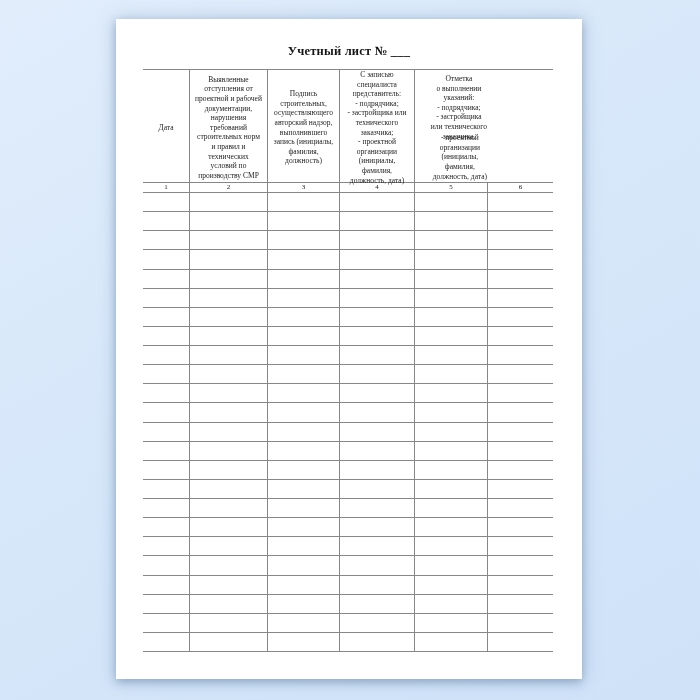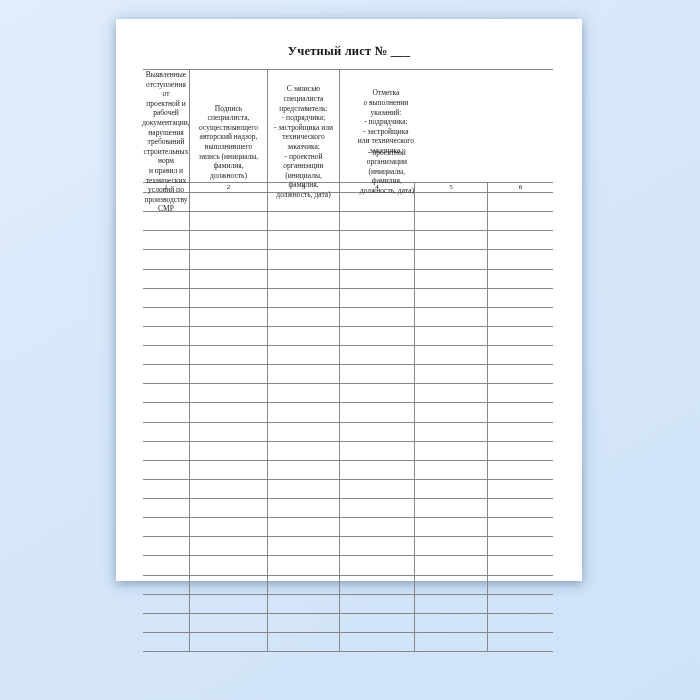--- a/index.html
+++ b/index.html
@@ -14,21 +14,21 @@
     width: 700px;
     height: 700px;
     background: linear-gradient(150deg, #e1edfb 0%, #d8e8fa 40%, #cfe2f8 100%);
     overflow: hidden;
   }
   .page {
     position: absolute;
     left: 116px;
     top: 19px;
     width: 466px;
-    height: 562px;
+    height: 660px;
     background: #ffffff;
     box-shadow: 0 3px 9px rgba(96, 126, 160, 0.55), 0 0 18px rgba(110, 145, 185, 0.30);
   }
   .title {
     position: absolute;
     top: 25px;
     left: 0;
     width: 100%;
     text-align: center;
     font-weight: bold;
@@ -87,35 +87,38 @@
 
 <div class="backdrop">
   <div class="page">
 
     <div class="title">Учетный лист № ___</div>
 
     <div class="table">
 
       <div class="row header-row">
         <div class="cell hcell">
+          <span>Дата</span>
+        </div>
+        <div class="cell hcell">
           <span>Выявленные
 отступления от
 проектной и рабочей
 документации,
 нарушения
 требований
 строительных норм
 и правил и
 технических
 условий по
 производству СМР</span>
         </div>
         <div class="cell hcell">
           <span>Подпись
-специалиста,
+строительных,
 осуществляющего
 авторский надзор,
 выполнившего
 запись (инициалы,
 фамилия,
 должность)</span>
         </div>
         <div class="cell hcell">
           <span>С записью
 специалиста

